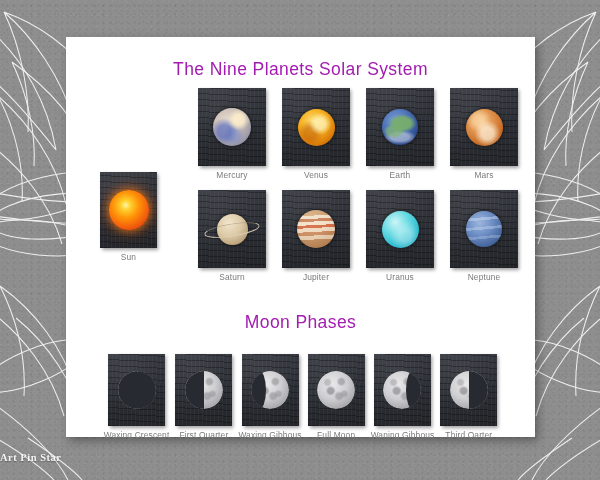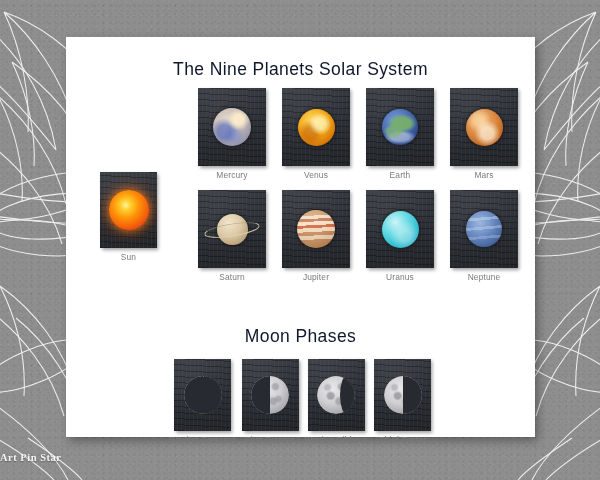--- a/index.html
+++ b/index.html
@@ -46,28 +46,28 @@
     top: 37px;
     width: 469px;
     height: 400px;
     background: #ffffff;
     box-shadow: 3px 4px 9px rgba(0,0,0,.34);
     z-index: 3;
   }
 
   .section-title {
     text-align: center;
-    color: #0f172a;
+    color: #a21caf;
     font-size: 17.5px;
     font-weight: 400;
     letter-spacing: .4px;
     white-space: nowrap;
   }
   #solar-title { margin-top: 22px; }
-  #moon-title  { margin-top: 14px; }
+  #moon-title  { }
 
   
   .card {
     position: relative;
     background-color: #30333a;
     background-image:
       repeating-linear-gradient(91deg, rgba(255,255,255,.035) 0 1px, transparent 1px 4px),
       repeating-linear-gradient(3deg,  rgba(0,0,0,.30) 0 1px, transparent 1px 6px),
       radial-gradient(circle at 30% 25%, rgba(255,255,255,.05), transparent 60%),
       linear-gradient(168deg, #3a3d44 0%, #2b2e34 55%, #232529 100%);
@@ -207,21 +207,21 @@
         rgba(255,255,255,.0) 27% 44%,
         rgba(215,228,248,.34) 44% 51%,
         rgba(255,255,255,.0) 51% 68%,
         rgba(210,224,246,.28) 68% 75%,
         rgba(255,255,255,.0) 75% 100%),
       radial-gradient(circle at 38% 32%, #9db6dd 0%, #6c8dc4 40%, #47679f 72%, #2e4674 100%);
   }
 
   
   #moon-row {
-    margin-top: 12px;
+    margin-top: 21px;
     display: flex;
     justify-content: center;
     gap: 6px;
   }
   #moon-row .card { width: 57px; height: 72px; }
   .moon-stage {
     position: relative;
     width: 38px; height: 38px;
     border-radius: 50%;
     overflow: hidden;
@@ -408,21 +408,38 @@
     <div class="cell">
       <div class="card">
         <div class="moon-stage">
           <div class="moon-disc"></div>
           <div class="shade shade-half-left"></div>
         </div>
       </div>
       <div class="card-label">First Quarter</div>
     </div>
 
-
+    <div class="cell">
+      <div class="card">
+        <div class="moon-stage">
+          <div class="moon-disc"></div>
+          <div class="ell ell-wide" style="left:0;"></div>
+        </div>
+      </div>
+      <div class="card-label">Waxing Gibbous</div>
+    </div>
+
+    <div class="cell">
+      <div class="card">
+        <div class="moon-stage">
+          <div class="moon-disc"></div>
+        </div>
+      </div>
+      <div class="card-label">Full Moon</div>
+    </div>
 
     <div class="cell">
       <div class="card">
         <div class="moon-stage">
           <div class="moon-disc"></div>
           <div class="ell ell-wide" style="right:0;"></div>
         </div>
       </div>
       <div class="card-label">Waning Gibbous</div>
     </div>

